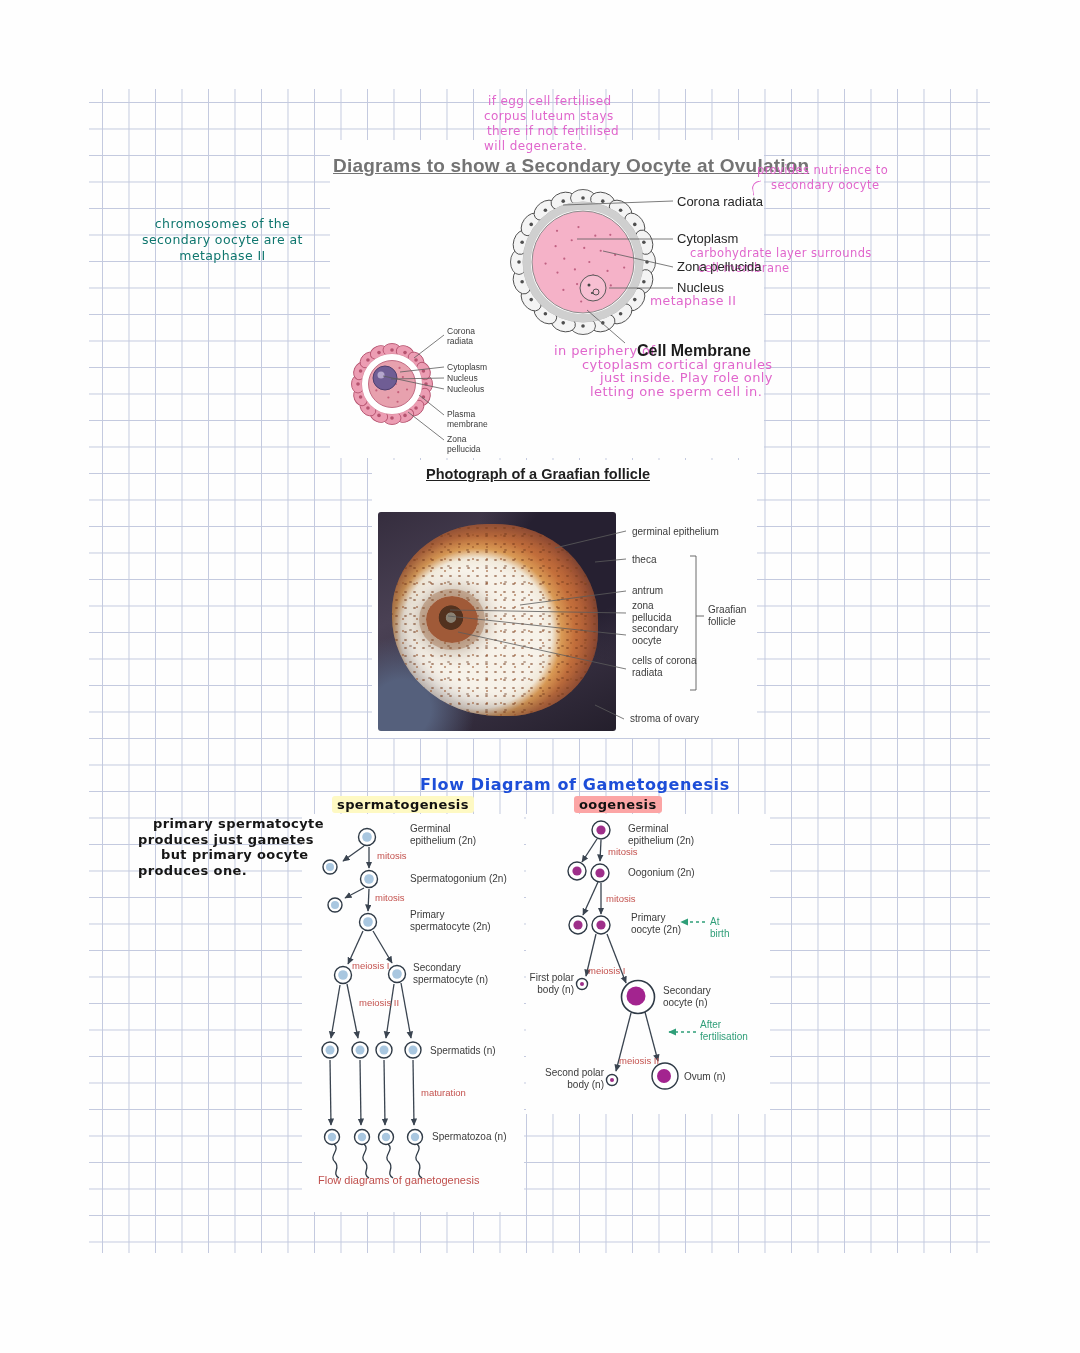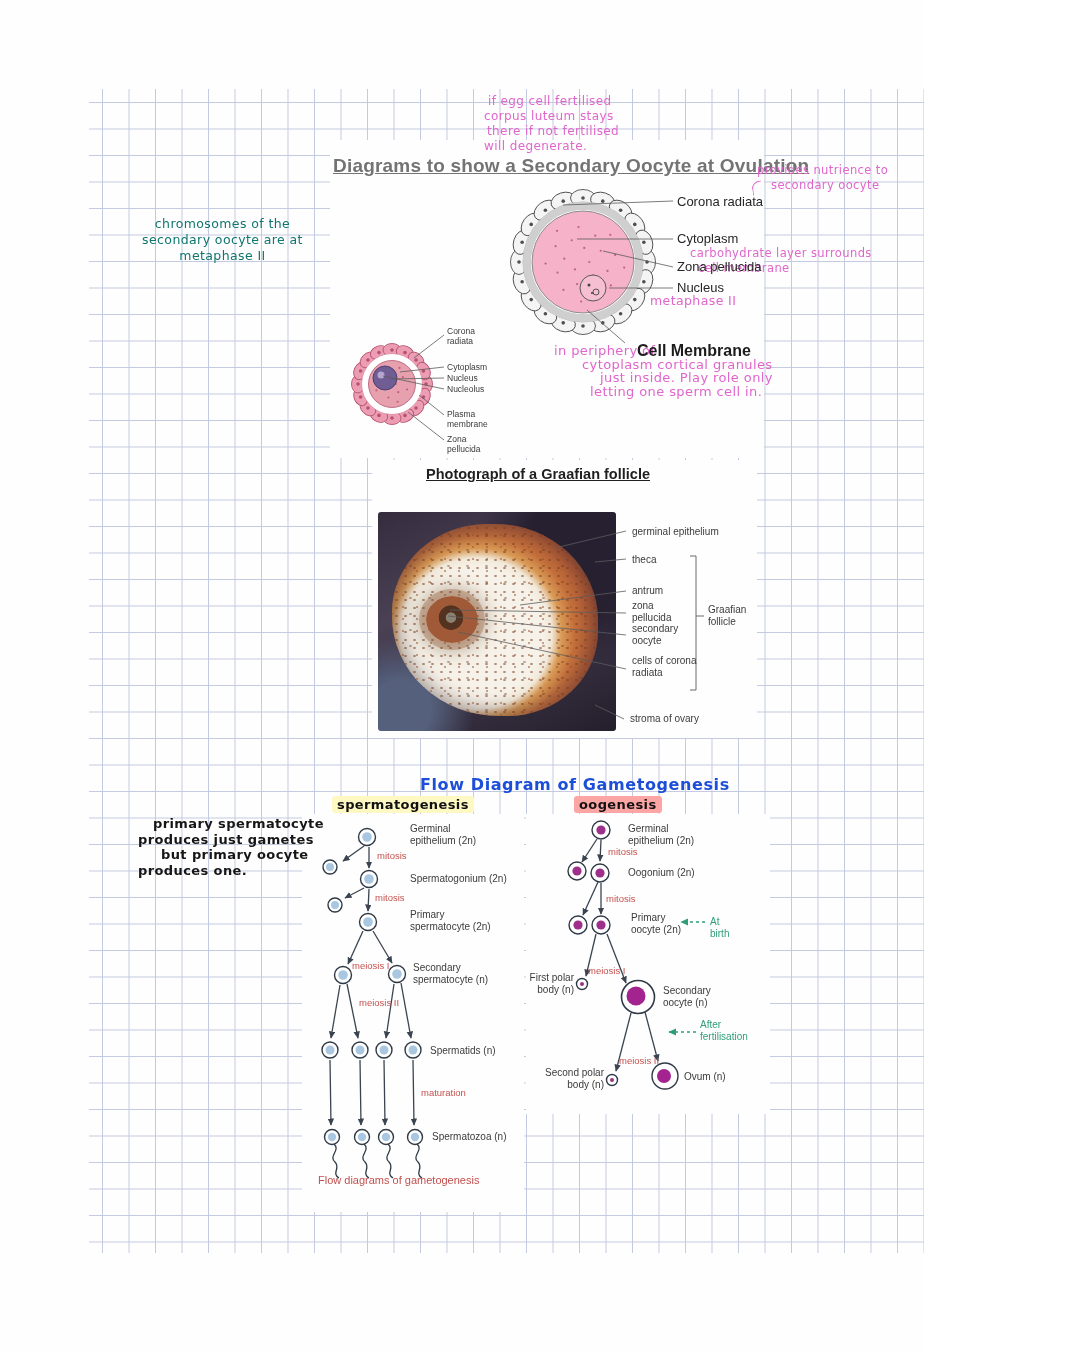--- a/index.html
+++ b/index.html
@@ -1,16 +1,16 @@
 <!DOCTYPE html>
 <html><head>
 <meta charset="utf-8">
 <style>
   html,body{margin:0;padding:0;background:#ffffff;}
-  .page{position:relative;width:924px;height:1353px;background:#fefefe;overflow:hidden;
+  .page{position:relative;width:1080px;height:1353px;background:#fefefe;overflow:hidden;
         font-family:"Liberation Sans", sans-serif;}
   .grid{position:absolute;left:89px;top:89px;width:901px;height:1164px;
         background-image:linear-gradient(to right,#c3cadf 1px,transparent 1px),
                          linear-gradient(to bottom,#c3cadf 1px,transparent 1px);
         background-size:26.5px 26.5px;background-position:13px 13px;}
   .pastebox{position:absolute;background:#fefefe;}
   .hand{position:absolute;font-family:"DejaVu Sans", sans-serif;line-height:15px;
         letter-spacing:.4px;white-space:nowrap;}
   .hand div{white-space:nowrap;}
   .pink{color:#e066cc;}

